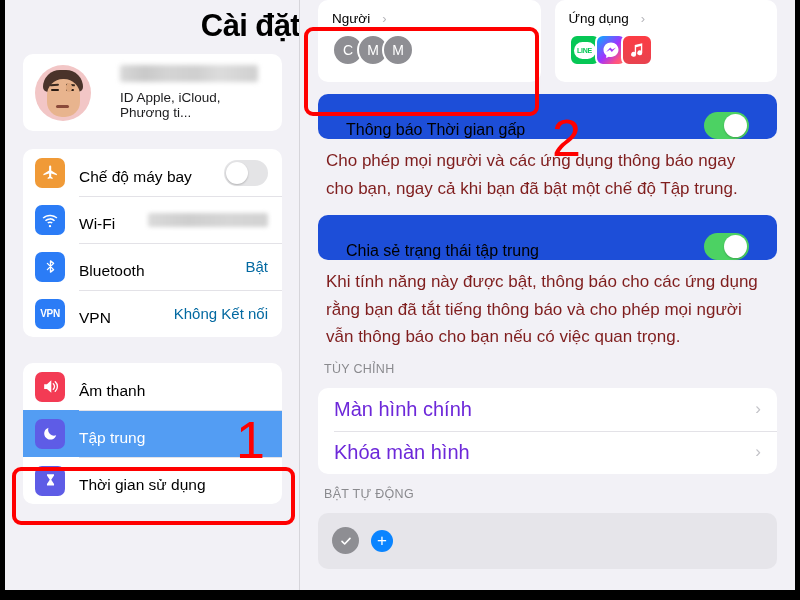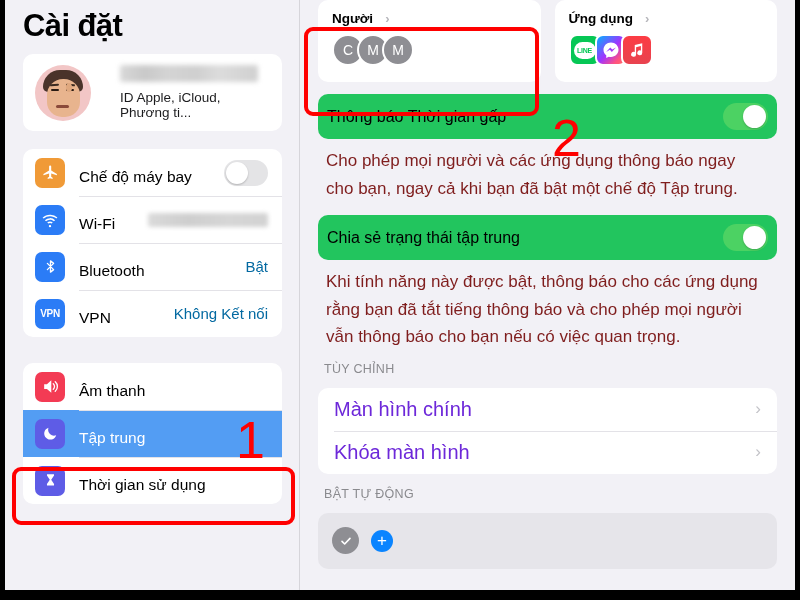--- a/index.html
+++ b/index.html
@@ -30,20 +30,21 @@
     position: absolute;
     right: 0; top: 0; bottom: 0;
     width: 1px; background: #D6D5DA;
   }
   .page-title {
     font-size: 31px;
     font-weight: bold;
     color: #000;
     letter-spacing: -0.6px;
     padding: 8px 0 10px 18px;
+    text-align: right;
   }
   .card {
     background: #fff;
     border-radius: 10px;
     margin: 0 18px 18px 18px;
     overflow: hidden;
   }
   
   .account-row {
     display: flex;
@@ -160,21 +161,21 @@
   }
   .two-cards { display: flex; gap: 14px; }
   .pick-card {
     background: #fff;
     border-radius: 10px;
     flex: 1;
     height: 82px;
     padding: 11px 14px;
   }
   .pick-title {
-    font-size: 13.5px; color: #000; font-weight: 700;
+    font-size: 13.5px; color: #000; font-weight: 400;
     display: flex; align-items: flex-end; gap: 12px;
   }
   .chev { color: #B6B6BB; font-size: 13px; }
   .chev-big { color: #C3C3C8; font-size: 17px; }
   .avatar-stack { display: flex; margin-top: 8px; }
   .ppl-av {
     width: 32px; height: 32px; border-radius: 50%;
     background: #8E8E93; color: #fff;
     display: flex; align-items: center; justify-content: center;
     font-size: 14px;
@@ -194,25 +195,25 @@
   .ic-line { background: #06C755; }
   .ic-line .bub {
     width: 22px; height: 17px; background: #fff; border-radius: 10px;
     display:flex;align-items:center;justify-content:center;
     font-size: 7px; color:#06C755; font-weight: bold; letter-spacing:-.2px;
   }
   .ic-msgr { background: linear-gradient(135deg,#00B2FF 0%,#A033FF 50%,#FF5280 80%,#FF7061 100%); }
   .ic-music { background: linear-gradient(180deg,#FC3C44 0%,#E8434F 100%); color:#fff; font-size:19px; }
 
   .setting-card {
-    background: #22c55e;
+    background: #1d4ed8;
     border-radius: 10px;
     margin-top: 12px;
-    padding: 0 9px;
-    display: flex; align-items: center;
+    padding: 0 28px;
+    display: flex; align-items: flex-end;
     height: 45px;
   }
   .setting-label { font-size: 16px; color: #000; flex: 1; }
   .toggle-on {
     width: 45px; height: 27px; border-radius: 14px;
     background: #4CD263; position: relative; flex: 0 0 45px;
   }
   .toggle-on::after {
     content:""; position:absolute; right:2px; top:2px;
     width:23px;height:23px;border-radius:50%;background:#fff;

